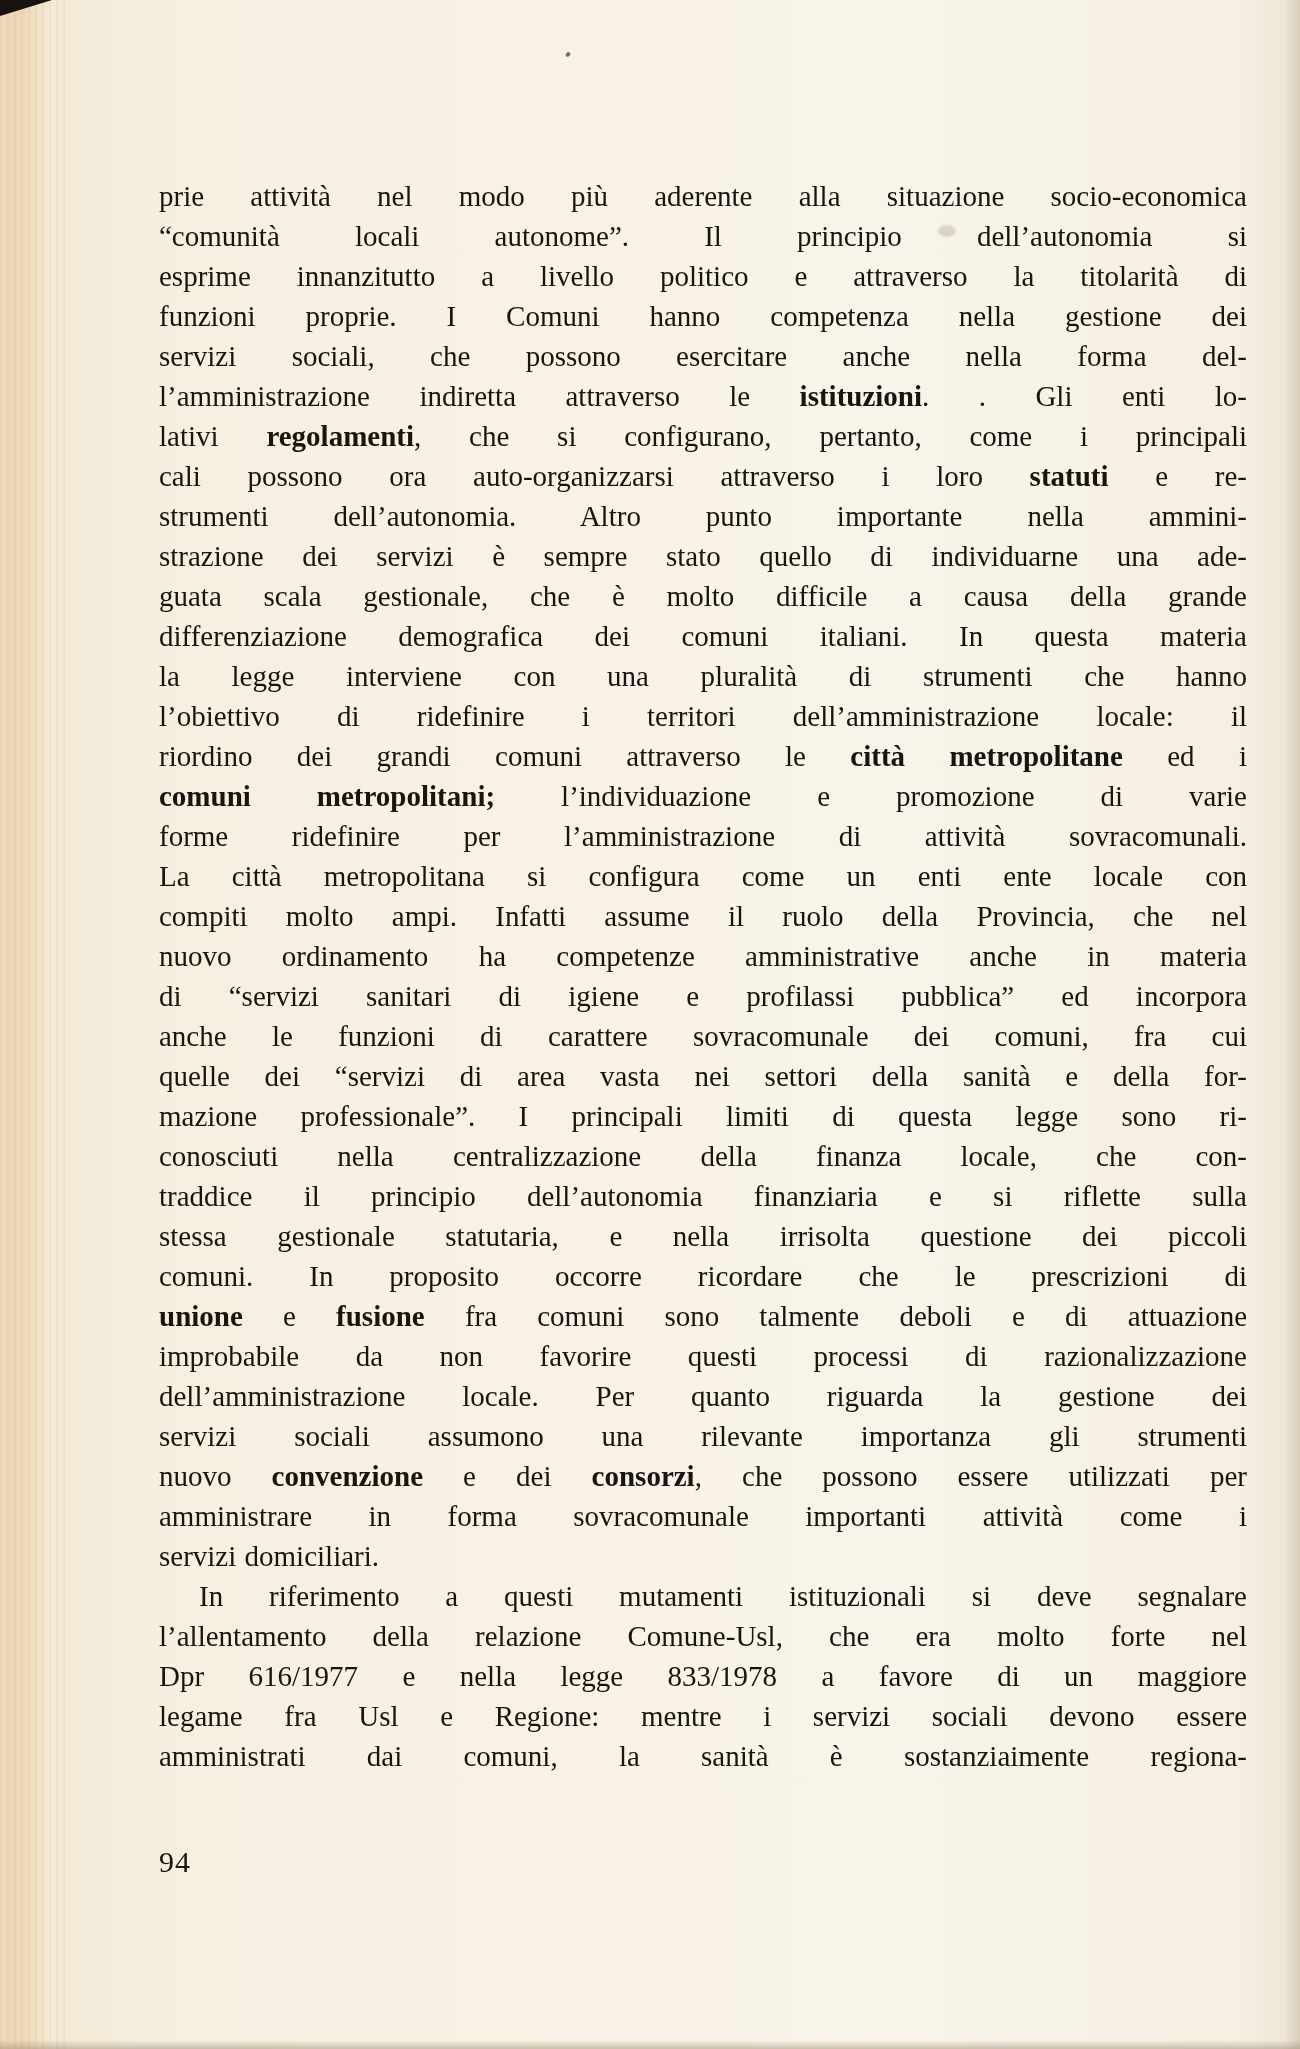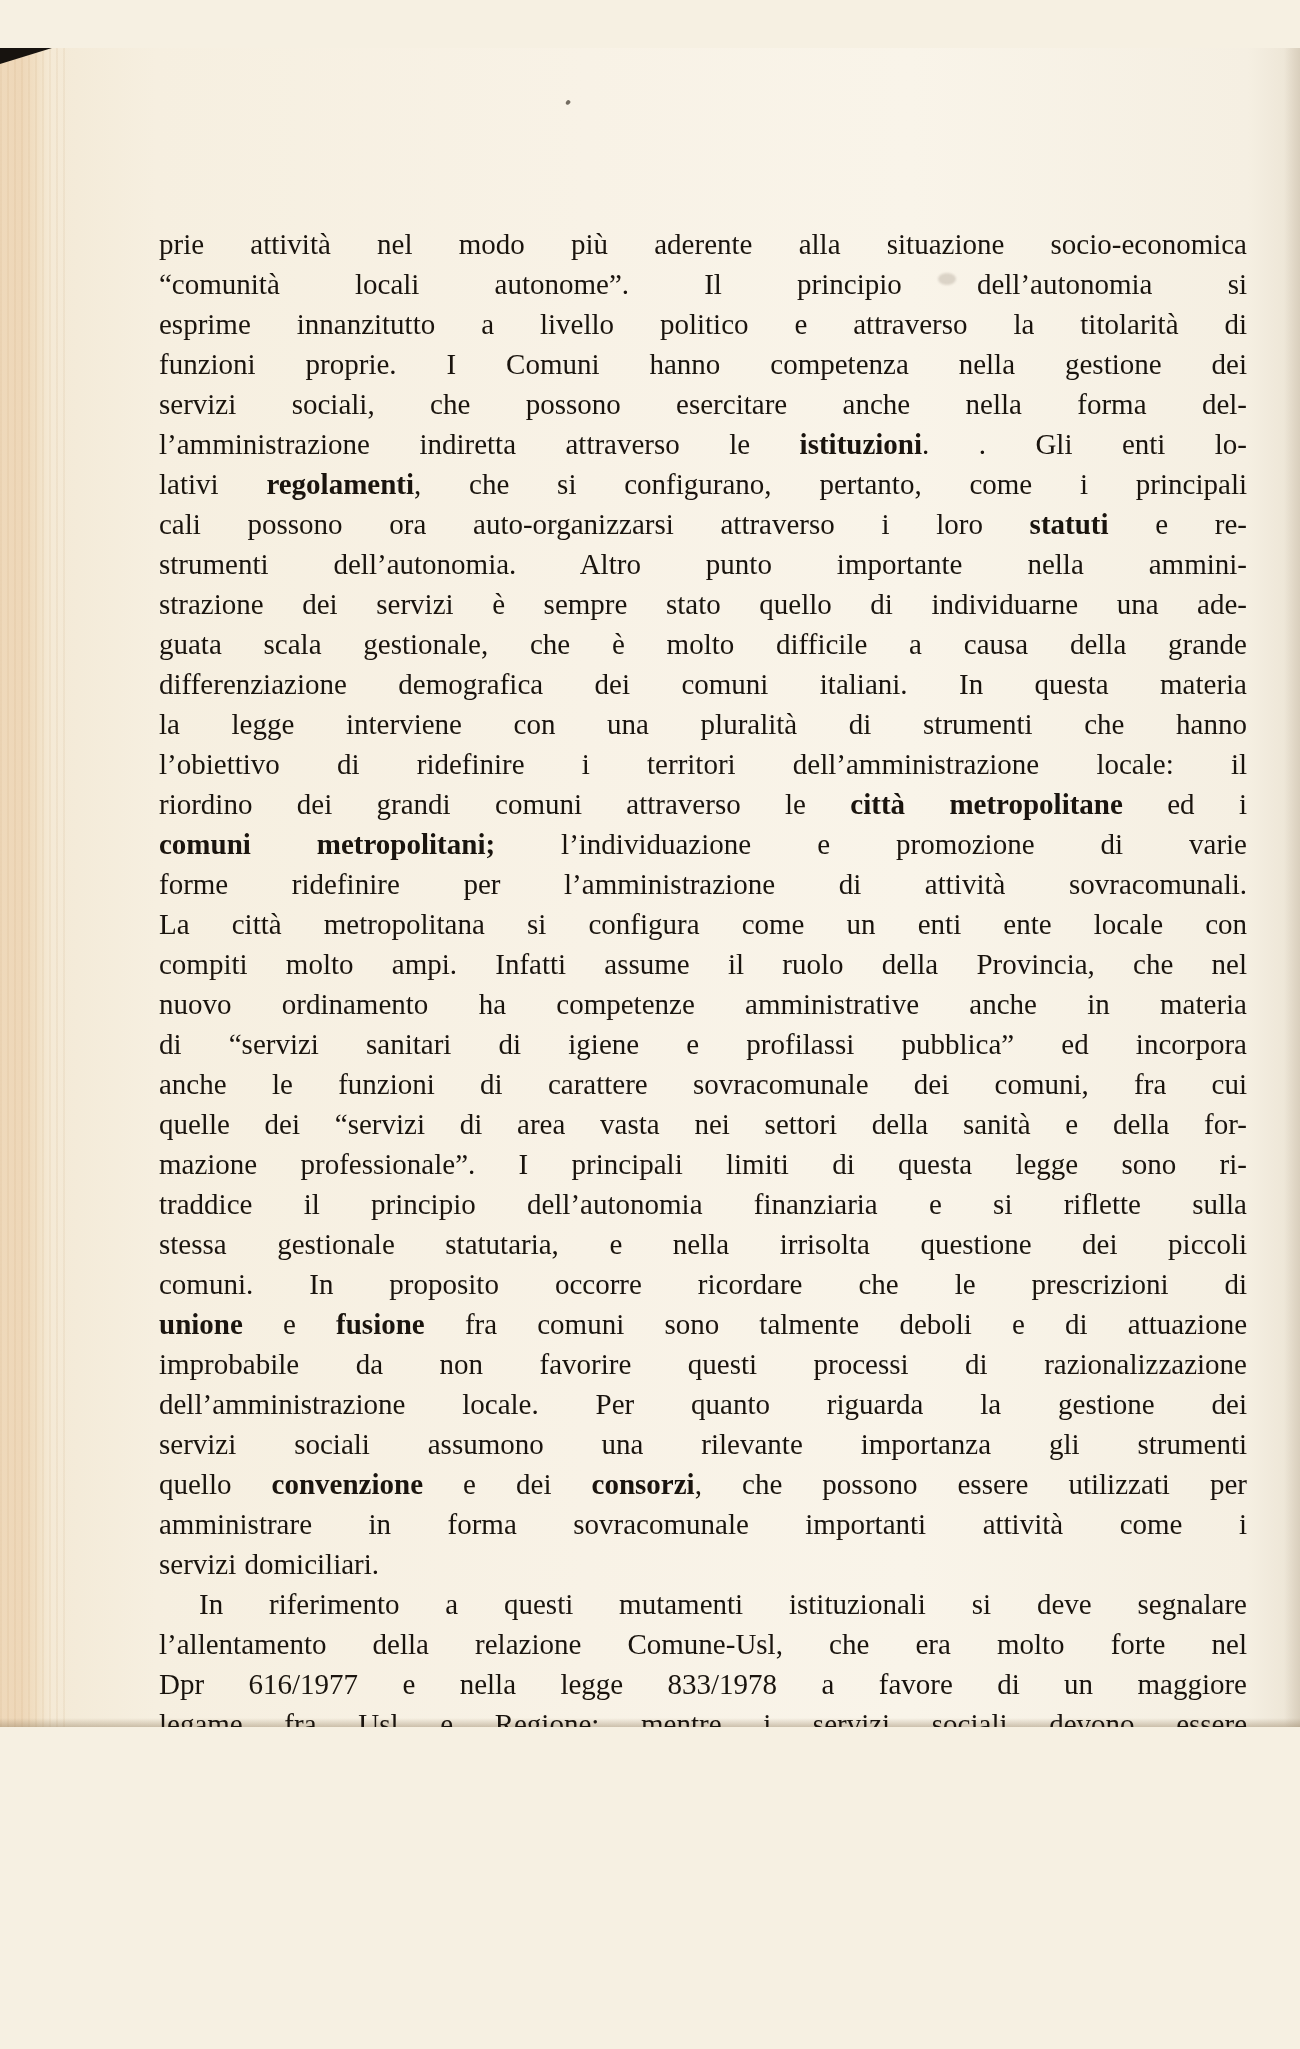--- a/index.html
+++ b/index.html
@@ -4,24 +4,23 @@
 <style>
   html, body { margin: 0; padding: 0; }
   body {
     width: 1300px; height: 2049px;
     font-family: "Liberation Serif", "DejaVu Serif", serif;
     background: #f6f0e2;
     overflow: hidden;
   }
   .scan {
     position: relative;
-    width: 1300px; height: 1679px;
+    width: 1300px; height: 2049px;
     background: linear-gradient(90deg, #f2e7d2 0%, #f6efe0 12%, #f8f2e6 45%, #f9f4e9 70%, #f5efe2 96%, #ebe3d3 100%);
     overflow: hidden;
-    margin-top: 48px;
   }
   
   .edge-left {
     position: absolute; left: 0; top: 0; width: 70px; height: 100%;
     background:
       repeating-linear-gradient(90deg, rgba(190,150,100,0.10) 0 2px, rgba(255,255,255,0) 2px 7px),
       linear-gradient(90deg, #efd9bb 0%, #eed7b8 30%, #f1e0c5 52%, #f5ead6 72%, rgba(246,240,226,0) 100%);
   }
   .edge-right {
     position: absolute; right: 0; top: 0; width: 16px; height: 100%;
@@ -93,28 +92,29 @@
       <div class="line fill"><span>riordino dei grandi comuni attraverso le </span><span class="bold">città metropolitane</span><span> ed i</span></div>
       <div class="line fill"><span class="bold">comuni metropolitani;</span><span> l’individuazione e promozione di varie</span></div>
       <div class="line fill"><span>forme ridefinire per l’amministrazione di attività sovracomunali.</span></div>
       <div class="line fill"><span>La città metropolitana si configura come un enti ente locale con</span></div>
       <div class="line fill"><span>compiti molto ampi. Infatti assume il ruolo della Provincia, che nel</span></div>
       <div class="line fill"><span>nuovo ordinamento ha competenze amministrative anche in materia</span></div>
       <div class="line fill"><span>di “servizi sanitari di igiene e profilassi pubblica” ed incorpora</span></div>
       <div class="line fill"><span>anche le funzioni di carattere sovracomunale dei comuni, fra cui</span></div>
       <div class="line fill"><span>quelle dei “servizi di area vasta nei settori della sanità e della for-</span></div>
       <div class="line fill"><span>mazione professionale”. I principali limiti di questa legge sono ri-</span></div>
+      <div class="line fill"><span>conosciuti nella centralizzazione della finanza locale, che con-</span></div>
       <div class="line fill"><span>traddice il principio dell’autonomia finanziaria e si riflette sulla</span></div>
       <div class="line fill"><span>stessa gestionale statutaria, e nella irrisolta questione dei piccoli</span></div>
       <div class="line fill"><span>comuni. In proposito occorre ricordare che le prescrizioni di</span></div>
       <div class="line fill"><span class="bold">unione</span><span> e </span><span class="bold">fusione</span><span> fra comuni sono talmente deboli e di attuazione</span></div>
       <div class="line fill"><span>improbabile da non favorire questi processi di razionalizzazione</span></div>
       <div class="line fill"><span>dell’amministrazione locale. Per quanto riguarda la gestione dei</span></div>
       <div class="line fill"><span>servizi sociali assumono una rilevante importanza gli strumenti</span></div>
-      <div class="line fill"><span>quello </span><span class="bold">convenzione</span><span> e dei </span><span class="bold">consorzi</span><span>, che possono essere utilizzati per</span></div>
+      <div class="line fill"><span>nuovo </span><span class="bold">convenzione</span><span> e dei </span><span class="bold">consorzi</span><span>, che possono essere utilizzati per</span></div>
       <div class="line fill"><span>amministrare in forma sovracomunale importanti attività come i</span></div>
       <div class="line"><span>servizi domiciliari.</span></div>
       <div class="line fill indent"><span>In riferimento a questi mutamenti istituzionali si deve segnalare</span></div>
       <div class="line fill"><span>l’allentamento della relazione Comune-Usl, che era molto forte nel</span></div>
       <div class="line fill"><span>Dpr 616/1977 e nella legge 833/1978 a favore di un maggiore</span></div>
       <div class="line fill"><span>legame fra Usl e Regione: mentre i servizi sociali devono essere</span></div>
       <div class="line fill"><span>amministrati dai comuni, la sanità è sostanziaimente regiona-</span></div>
     </div>
 
   <div class="pagenum">94</div>

